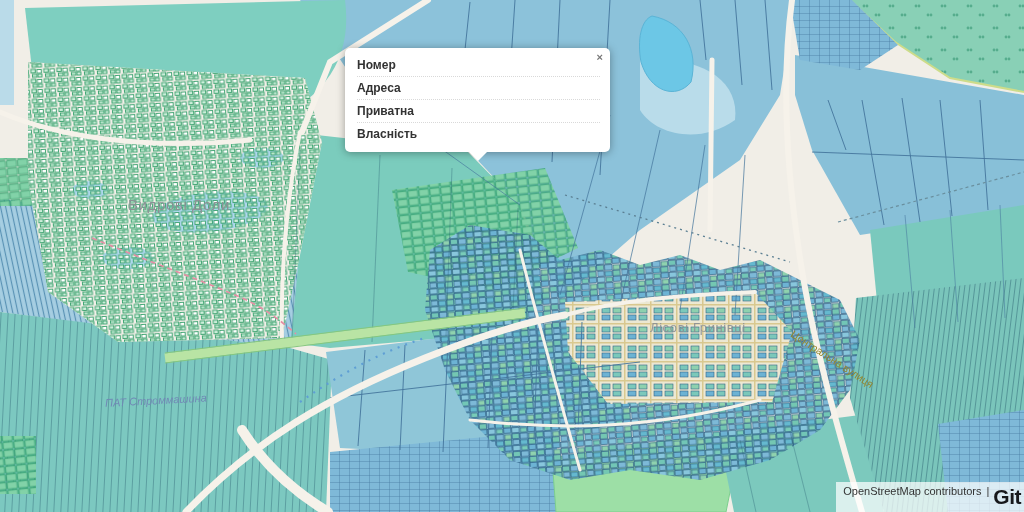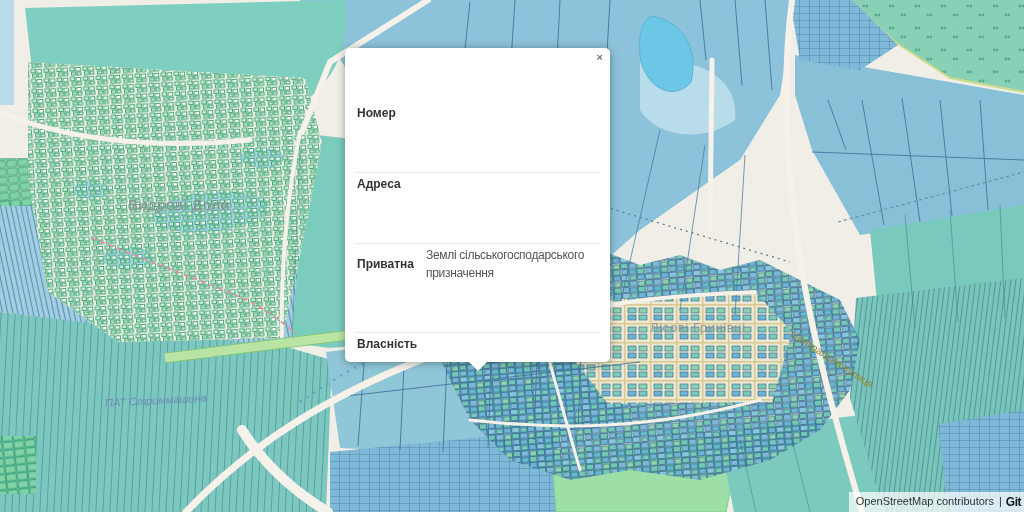--- a/index.html
+++ b/index.html
@@ -7,34 +7,34 @@
     background:#f1eee7;font-family:"Liberation Sans",sans-serif;}
   .map-svg{position:absolute;left:0;top:0;}
 
   
   .popup{position:absolute;left:345px;top:48px;width:243px;background:#fff;
     border-radius:5px;box-shadow:0 1px 8px rgba(0,0,0,.35);
     padding:6px 10px 7px 12px;z-index:20;font-size:12px;line-height:18px;color:#555;}
   .popup:after{content:"";position:absolute;left:50%;bottom:-9px;margin-left:-9px;
     border-left:9px solid transparent;border-right:9px solid transparent;
     border-top:9px solid #fff;width:0;height:0;}
-  .popup-row{display:flex;padding:2px 0;margin-top:48px;}
+  .popup-row{display:flex;padding:2px 0;}
   .popup-row + .popup-row{border-top:1px dotted #d9d9d9;align-items:center;}
   .popup-label{flex:0 0 63px;font-weight:bold;color:#333;padding-right:6px;}
   .popup-value{flex:1;letter-spacing:-0.3px;}
   .popup-close{position:absolute;top:3px;right:7px;font-size:11px;font-weight:bold;
     color:#777;cursor:pointer;line-height:12px;}
 
   
   .attribution{position:absolute;right:0;bottom:0;z-index:15;display:flex;
     align-items:flex-start;background:rgba(255,255,255,.72);
     padding:3px 3px 3px 7px;font-size:11px;color:#333;white-space:nowrap;}
   .attribution a{color:#333;text-decoration:none;cursor:pointer;}
   .attribution .sep{margin:0 4px 0 5px;color:#333;}
-  .attribution .brand{font-weight:800;font-size:12px;letter-spacing:-0.5px;
+  .attribution .brand{font-weight:800;font-size:21px;letter-spacing:-0.5px;
     color:#17191c;cursor:pointer;}
 
   
   text{font-family:"Liberation Sans",sans-serif;}
   .lbl-place{fill:#8b9095;letter-spacing:.6px;}
   .lbl-factory{fill:#7189b5;font-style:italic;}
   .lbl-street{fill:#93862e;}
 </style>
 </head>
 <body>
@@ -208,21 +208,20 @@
   <div class="popup">
     <span class="popup-close">×</span>
     <div class="popup-row">
       <span class="popup-label">Номер</span>
     </div>
     <div class="popup-row">
       <span class="popup-label">Адреса</span>
     </div>
     <div class="popup-row">
       <span class="popup-label">Приватна</span>
-      <span class="popup-value">Землі сільськогосподарського призначення</span>
     </div>
     <div class="popup-row">
       <span class="popup-label">Власність</span>
     </div>
   </div>
 
   <div class="attribution">
     <a>OpenStreetMap contributors</a>
     <span class="sep">|</span>
     <span class="brand">Git</span>

